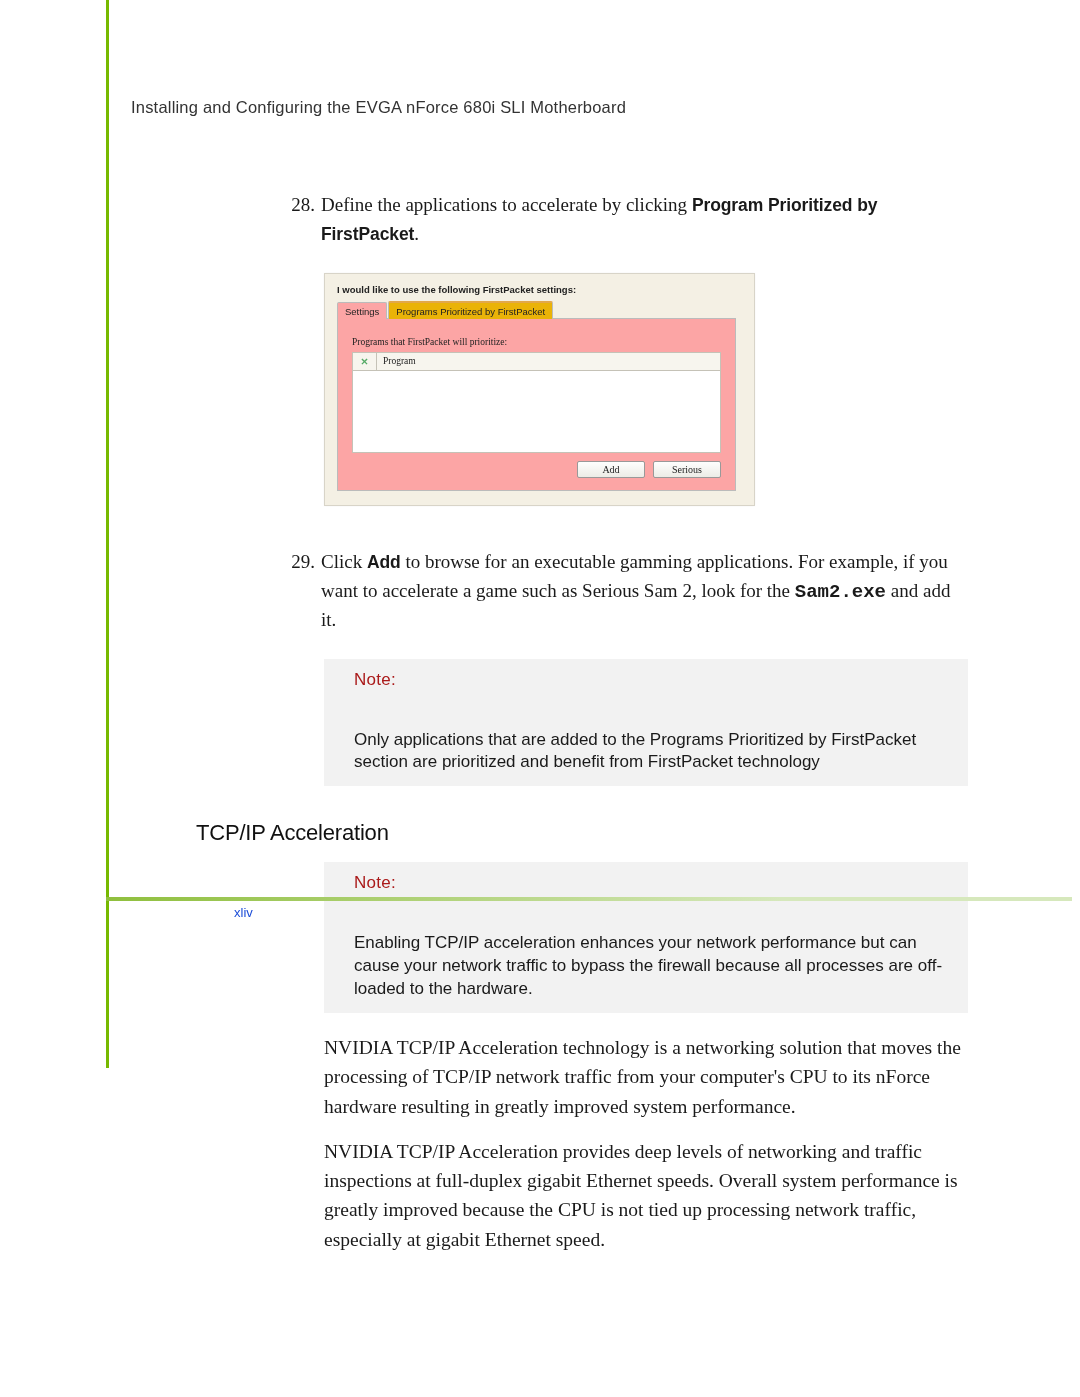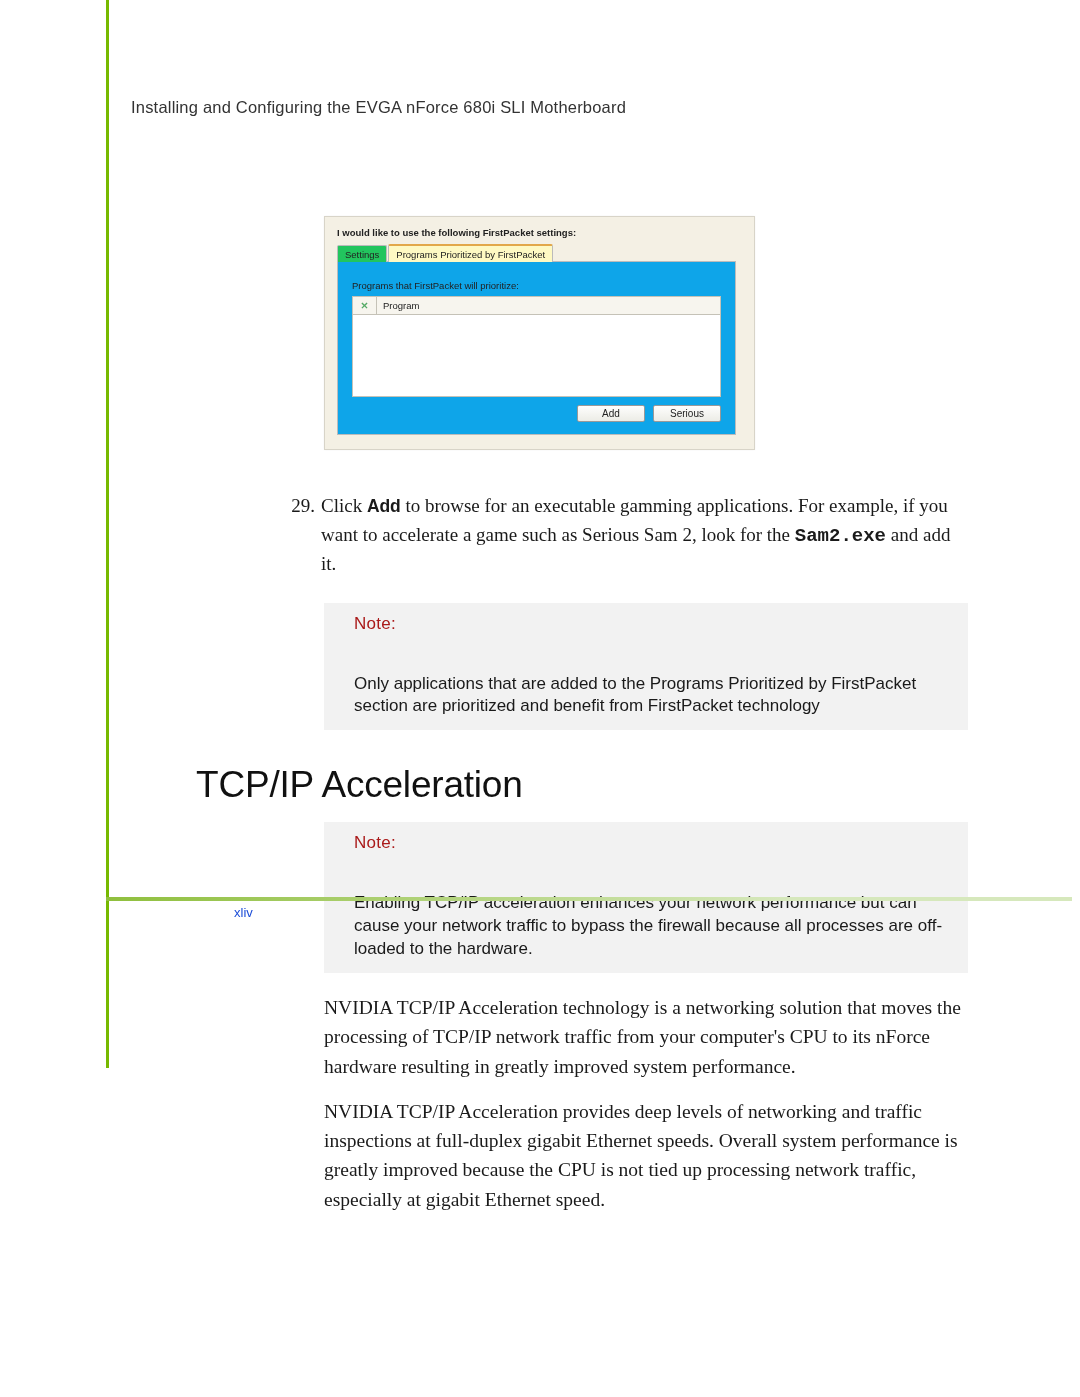--- a/index.html
+++ b/index.html
@@ -80,38 +80,39 @@
     display: flex;
     align-items: flex-end;
     position: relative;
     z-index: 2;
   }
   .tab {
     padding: 3px 7px 2px 7px;
     font-size: 9.5px;
     border: 1px solid #bbb;
     border-bottom: none;
-    background: #22c55e;
+    background: #fca5a5;
     border-radius: 2px 2px 0 0;
     margin-right: 1px;
     position: relative;
     cursor: pointer;
   }
   .tab.active {
-    background: #fef9c3;
+    background: #eab308;
     border-top: 2px solid #e2a84a;
     z-index: 5;
   }
   .tabpanel {
-    background: #0ea5e9;
+    background: #fca5a5;
     border: 1px solid #bbb;
     padding: 18px 14px 12px 14px;
     margin-top: -1px;
     position: relative;
     z-index: 1;
+    font-family: Liberation Serif, serif;
   }
   .panel-label {
     font-size: 9.5px;
     margin-bottom: 5px;
   }
   .table-head {
     display: flex;
     background: #f7f5ee;
     border: 1px solid #c5c2b7;
     font-size: 9.5px;
@@ -160,21 +161,21 @@
     color: #aa1a1a;
     font-family: Arial, Helvetica, sans-serif;
     letter-spacing: 0.3px;
     flex: 0 0 60px;
   }
   .note-text { flex: 1; }
   .section-heading {
     margin-left: -92px;
     font-family: Arial, Helvetica, sans-serif;
     font-weight: normal;
-    font-size: 37px;
+    font-size: 22px;
     letter-spacing: -0.2px;
     margin-top: 34px;
     margin-bottom: 16px;
     color: #111;
   }
   .para {
     margin-left: 36px;
     font-size: 19.5px;
     line-height: 1.5;
     margin-top: 16px;
@@ -200,20 +201,26 @@
 </style>
 </head>
 <body>
 
 <div class="page-wrap">
 
   <div class="header-title">Installing and Configuring the EVGA nForce 680i SLI Motherboard</div>
 
   <div class="content">
 
+    <div class="step">
+      <div class="step-num">28.</div>
+      <div class="step-body">
+        <span>Define the applications to accelerate by clicking </span><span class="ui-bold">Program Prioritized by FirstPacket</span><span>.</span>
+      </div>
+    </div>
 
     <div class="screenshot">
       <div class="ss-heading">I would like to use the following FirstPacket settings:</div>
       <div class="tabbar">
         <div class="tab">Settings</div>
         <div class="tab active">Programs Prioritized by FirstPacket</div>
       </div>
       <div class="tabpanel">
         <div class="panel-label">Programs that FirstPacket will prioritize:</div>
         <div class="table-head">

